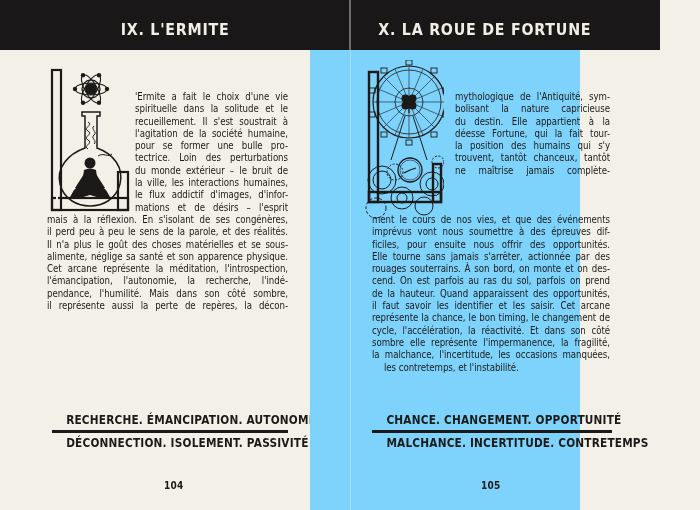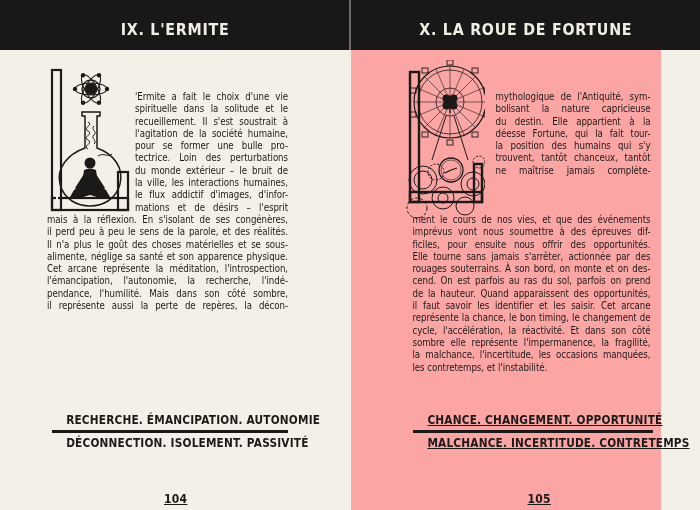--- a/index.html
+++ b/index.html
@@ -1,49 +1,49 @@
 <!DOCTYPE html>
 <html><head>
 <meta charset="utf-8">
 <style>
   * { box-sizing: border-box; margin: 0; padding: 0; }
   html, body { width: 700px; height: 510px; overflow: hidden; background: #f3f1e7; }
   body { font-family: "DejaVu Sans Condensed", "DejaVu Sans", sans-serif; color: #1c1a18; position: relative; }
 
-  .spread { position: absolute; left: 0; top: 0; width: 661px; height: 510px; display: flex; gap: 40px; }
+  .spread { position: absolute; left: 0; top: 0; width: 580px; height: 510px; display: flex; gap: 40px; }
   .page { position: relative; width: 350px; height: 510px; background: #f3f1e7; }
-  .page.right { background: #fca5a5; }
+  .page.right { background: #7dd3fc; }
   .gutter { position: absolute; left: 349px; top: 0; width: 2px; height: 510px; background: linear-gradient(90deg, rgba(0,0,0,0.05), rgba(255,255,255,0.4)); z-index: 3; }
   .gutter-top { position: absolute; left: 349px; top: 0; width: 2px; height: 50px; background: #6e6c68; z-index: 4; }
 
   .header { position: absolute; left: 0; top: 0; width: 350px; height: 50px; background: #1a1718; display: flex; align-items: center; justify-content: center; }
   .header-title { color: #f1efe5; font-family: "DejaVu Sans", sans-serif; font-weight: bold; font-size: 15.5px; letter-spacing: 0.8px; transform: scaleX(0.92); margin-top: 10px; }
 
   .illus { position: absolute; }
   .body-text { position: absolute; font-size: 9.6px; line-height: 12.3px; text-align: justify; letter-spacing: -0.05px; }
   .first-wrap { position: absolute; }
 
   .left .first-wrap { left: 135px; top: 91px; width: 153px; }
   .left .rest { left: 47px; top: 214px; width: 241px; }
   .right .first-wrap { left: 495px; top: 91px; width: 155px; }
   .right .rest { left: 412px; top: 227px; width: 238px; }
 
   .line { display: block; white-space: nowrap; text-align: justify; text-align-last: justify; width: 100%; }
-  .line.ragged { text-align-last: left; }
+  .line.ragged { text-align-last: left; margin-left: 12px; }
 
   .keywords { position: absolute; text-align: center; }
   .kw-pos { font-family: "DejaVu Sans", sans-serif; font-size: 12px; font-weight: bold; letter-spacing: 0.2px; padding-bottom: 2px; transform: scaleX(0.88); white-space: nowrap; }
   .kw-rule { height: 2.5px; background: #1c1a18; margin: 1px 0 3px; }
   .kw-neg { font-family: "DejaVu Sans", sans-serif; font-size: 12px; font-weight: bold; letter-spacing: 0.2px; transform: scaleX(0.88); white-space: nowrap; }
   .left .keywords { left: 52px; top: 412px; width: 236px; }
   .right .keywords { left: 412px; top: 412px; width: 240px; }
 
-  .page-num { position: absolute; top: 492px; font-size: 12px; font-weight: bold; letter-spacing: 0.3px; text-decoration: underline; }
+  .page-num { position: absolute; top: 480px; font-size: 10px; font-weight: bold; letter-spacing: 0.3px; }
   .left .page-num { left: 165px; }
-  .right .page-num { left: 520px; margin-left: 6px; }
+  .right .page-num { left: 520px; }
 </style>
 </head>
 <body>
 
 <div class="spread">
 
   <div class="page left">
     <div class="header">
       <div class="header-title">IX. L'ERMITE</div>
     </div>
@@ -204,21 +204,21 @@
       <span class="line">cend. On est parfois au ras du sol, parfois on prend</span>
       <span class="line">de la hauteur. Quand apparaissent des opportunités,</span>
       <span class="line">il faut savoir les identifier et les saisir. Cet arcane</span>
       <span class="line">représente la chance, le bon timing, le changement de</span>
       <span class="line">cycle, l'accélération, la réactivité. Et dans son côté</span>
       <span class="line">sombre elle représente l'impermanence, la fragilité,</span>
       <span class="line">la malchance, l'incertitude, les occasions manquées,</span>
       <span class="line ragged">les contretemps, et l'instabilité.</span>
     </div>
 
-    <div class="keywords" style="left:62px; top:413px; width:240px;text-decoration:underline;">
+    <div class="keywords" style="left:62px; top:413px; width:240px;">
       <div class="kw-pos">CHANCE. CHANGEMENT. OPPORTUNITÉ</div>
       <div class="kw-rule"></div>
       <div class="kw-neg">MALCHANCE. INCERTITUDE. CONTRETEMPS</div>
     </div>
 
     <div class="page-num" style="left:171px;">105</div>
   </div>
 
   <div class="gutter"></div>
   <div class="gutter-top"></div>

